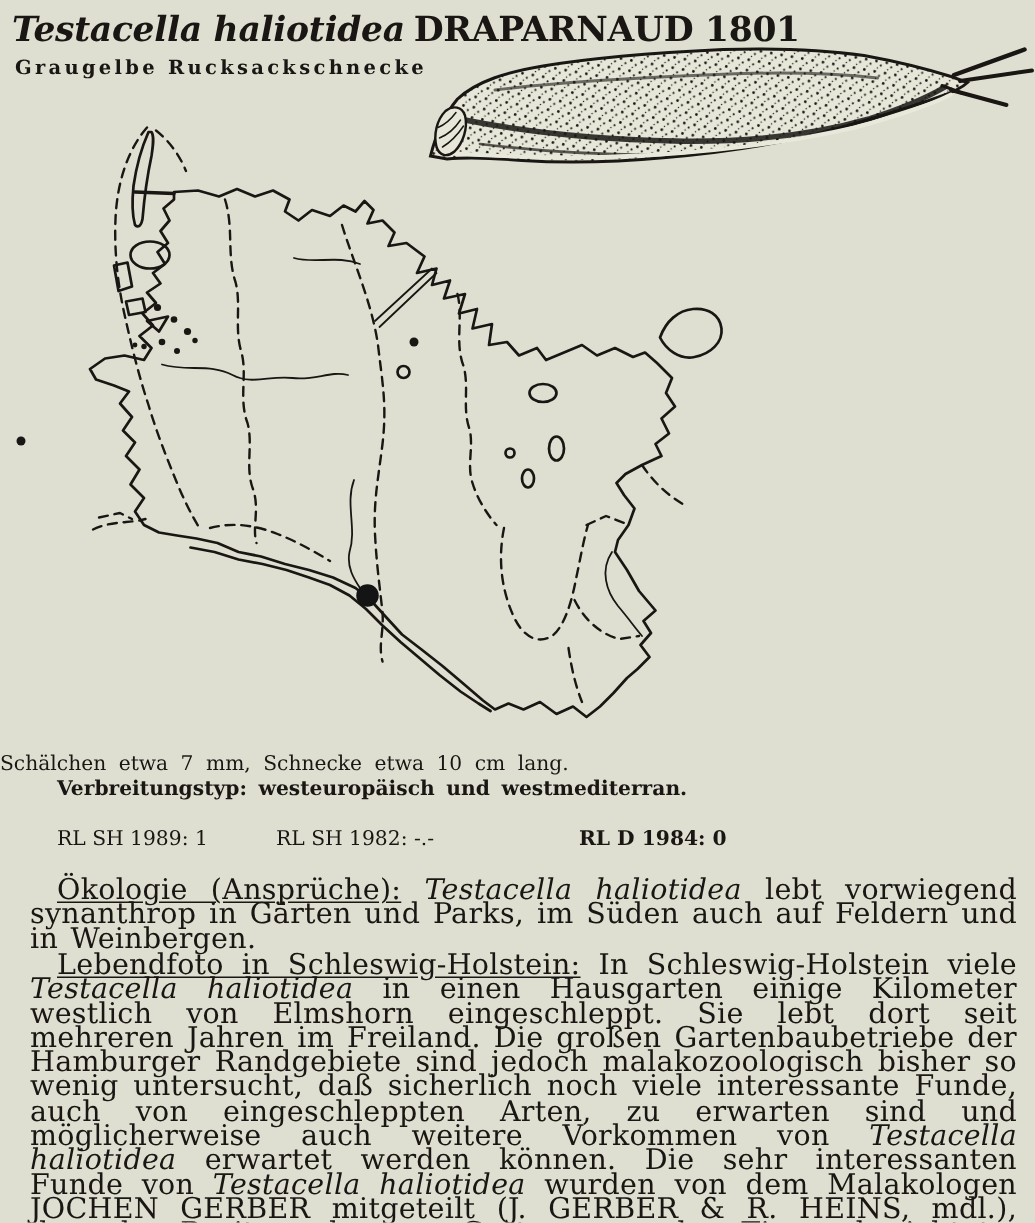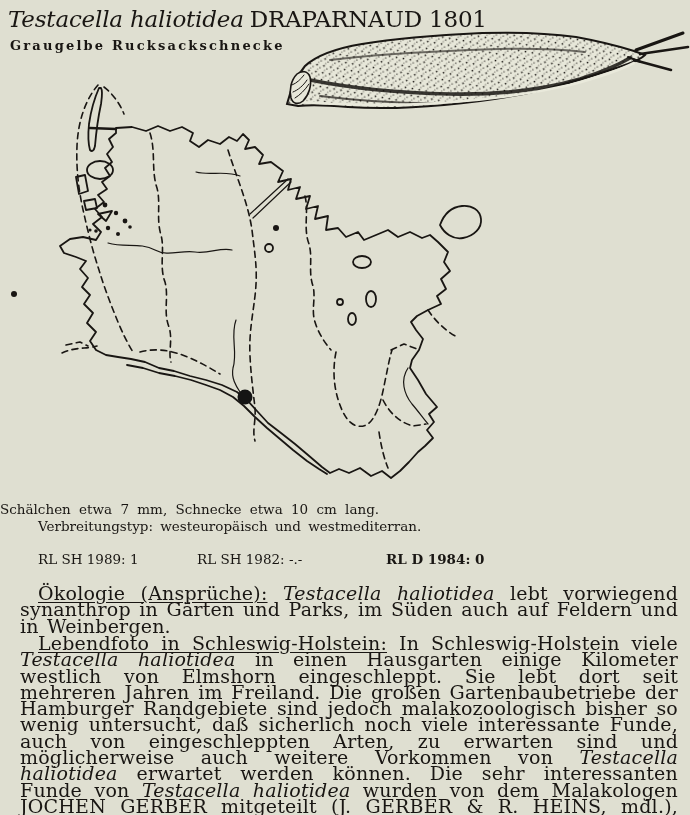--- a/index.html
+++ b/index.html
@@ -3,35 +3,35 @@
 <meta charset="utf-8">
 <style>
   html,body{margin:0;padding:0;}
   body{background:#dfdfd1;}
   .page{
     position:relative;width:690px;height:815px;background:#dfdfd1;
     overflow:hidden;color:#191613;
     font-family:"DejaVu Serif","Liberation Serif",serif;
   }
   .title{
-    position:absolute;left:8px;top:6px;font-size:23px;font-weight:normal;
+    position:absolute;left:8px;top:6px;font-size:23px;font-weight:bold;
     letter-spacing:-0.2px;white-space:nowrap;
   }
   .title .sp{font-style:italic;margin-right:6px;}
   .subtitle{
     position:absolute;left:10px;top:38px;font-size:13px;font-weight:bold;
     letter-spacing:2.2px;white-space:nowrap;
   }
   .figlayer{position:absolute;left:0;top:0;width:690px;height:520px;}
   .cap1{position:absolute;top:501px;left:0;width:678px;text-align:left;
         font-size:13.5px;word-spacing:4px;white-space:nowrap;}
-  .cap2{position:absolute;top:518px;left:38px;font-size:13.5px;word-spacing:3px;white-space:nowrap;}
+  .cap2{position:absolute;top:518px;left:38px;font-size:13.5px;word-spacing:3px;white-space:nowrap;font-weight:bold;}
   .cap3{position:absolute;top:535px;left:0;width:690px;height:16px;font-size:13.5px;}
   .cap3 span{position:absolute;white-space:nowrap;margin-top:16px;}
-  .rl1{left:38px;} .rl2{left:197px;} .rl3{left:386px;font-weight:bold;}
+  .rl1{left:38px;} .rl2{left:184px;} .rl3{left:386px;font-weight:bold;}
   .para{
     position:absolute;left:20px;width:658px;text-align:justify;
     font-size:19px;line-height:16.3px;letter-spacing:0.2px;word-spacing:2px;
     text-indent:18px;
   }
   .p-eco{top:566px;}
   .p-dist{top:616px;}
   .uline{text-decoration:underline;text-underline-offset:2px;}
   .it{font-style:italic;}
 </style>

